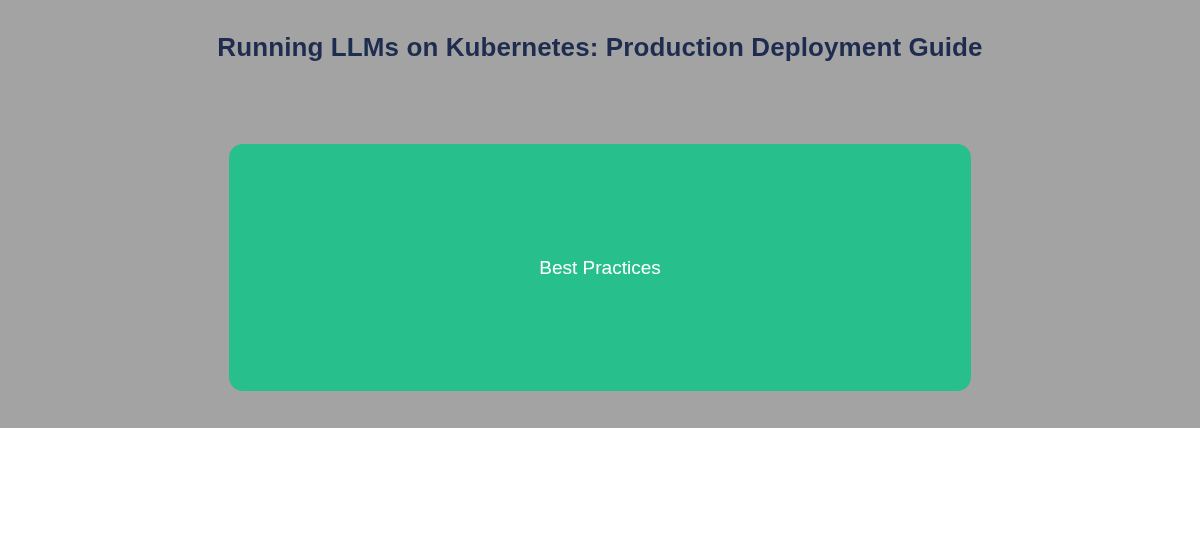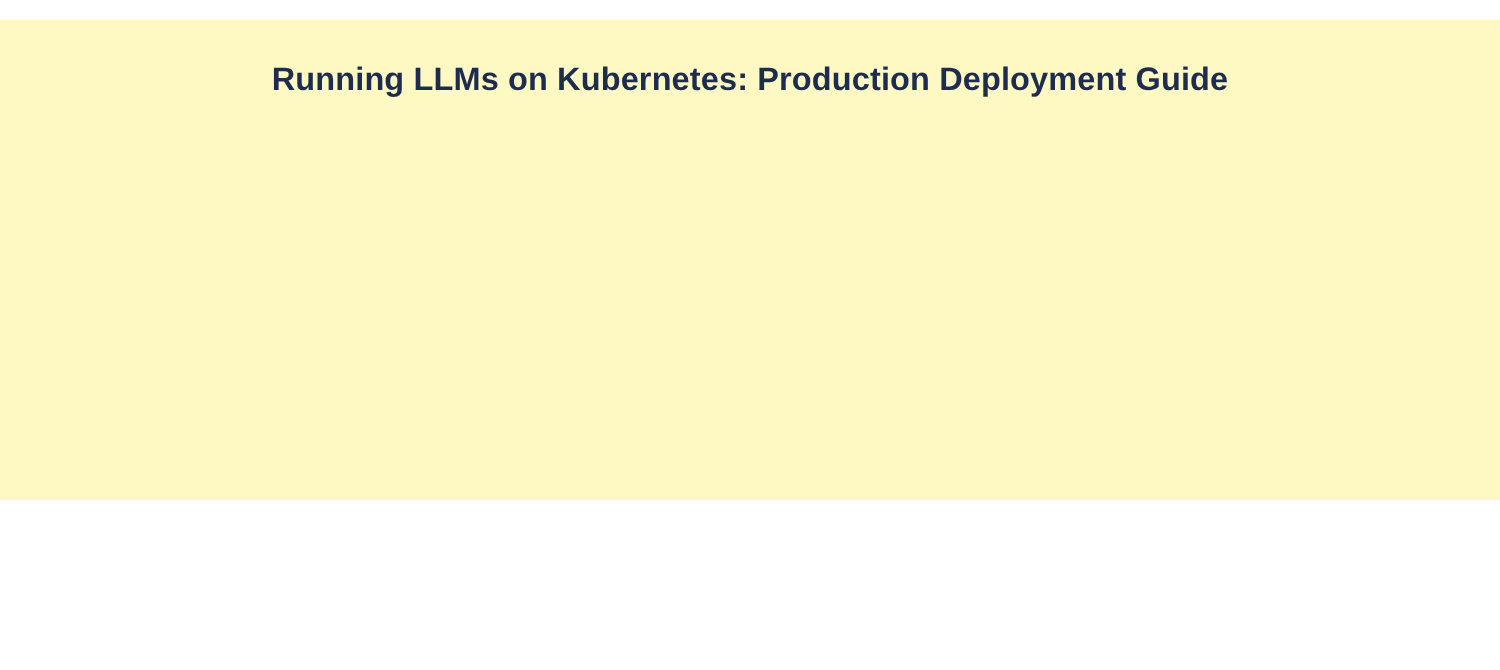--- a/index.html
+++ b/index.html
@@ -9,24 +9,23 @@
   body {
     width: 1200px;
     height: 536px;
     background: #ffffff;
     font-family: "Liberation Sans", sans-serif;
     overflow: hidden;
   }
   .page {
     position: relative;
     width: 1200px;
-    height: 384px;
-    background: #fef9c3;
+    height: 428px;
+    background: #a3a3a3;
     box-sizing: border-box;
-    margin-top: 16px;
   }
   .page-title {
     position: absolute;
     left: 0;
     top: 30px;
     width: 1200px;
     text-align: center;
     font-size: 26px;
     font-weight: bold;
     letter-spacing: 0.1px;
@@ -60,14 +59,19 @@
     white-space: nowrap;
   }
 </style>
 </head>
 <body>
 
 <div class="page">
 
   <div class="page-title">Running LLMs on Kubernetes: Production Deployment Guide</div>
 
+  <div class="content-area">
+    <div class="slide-card">
+      <div class="slide-card-label">Best Practices</div>
+    </div>
+  </div>
 
 </div>
 
 </body></html>

